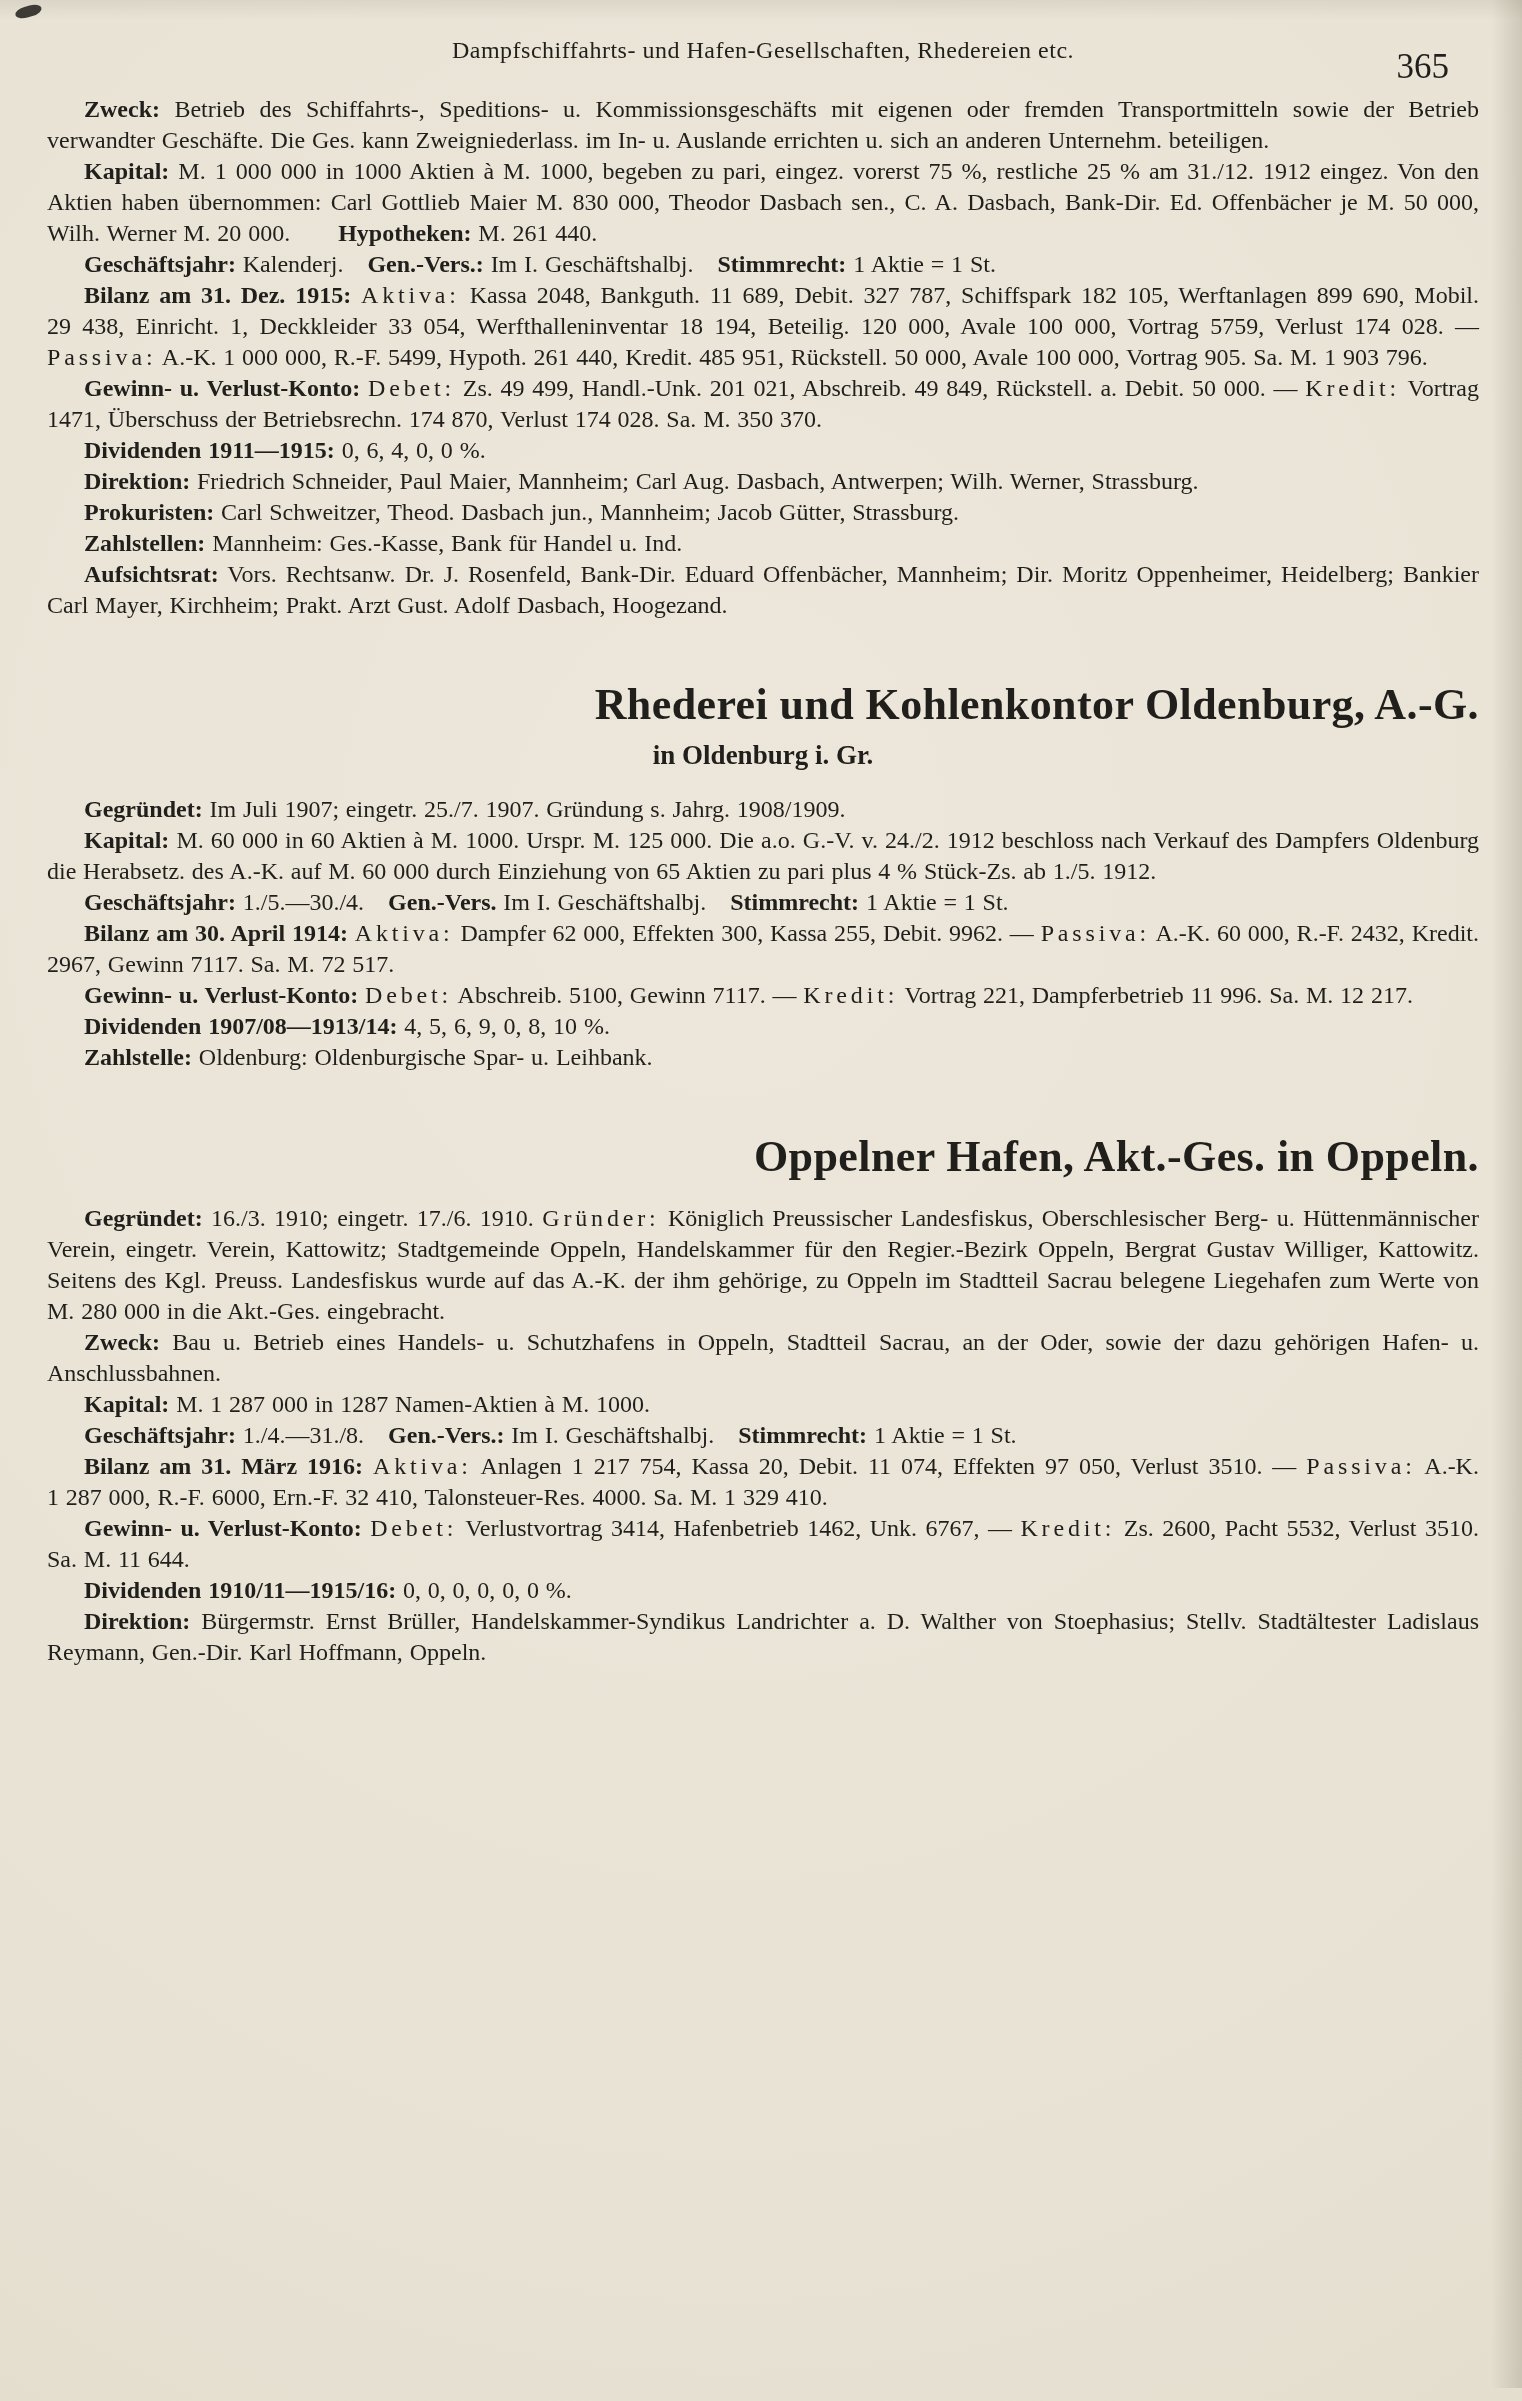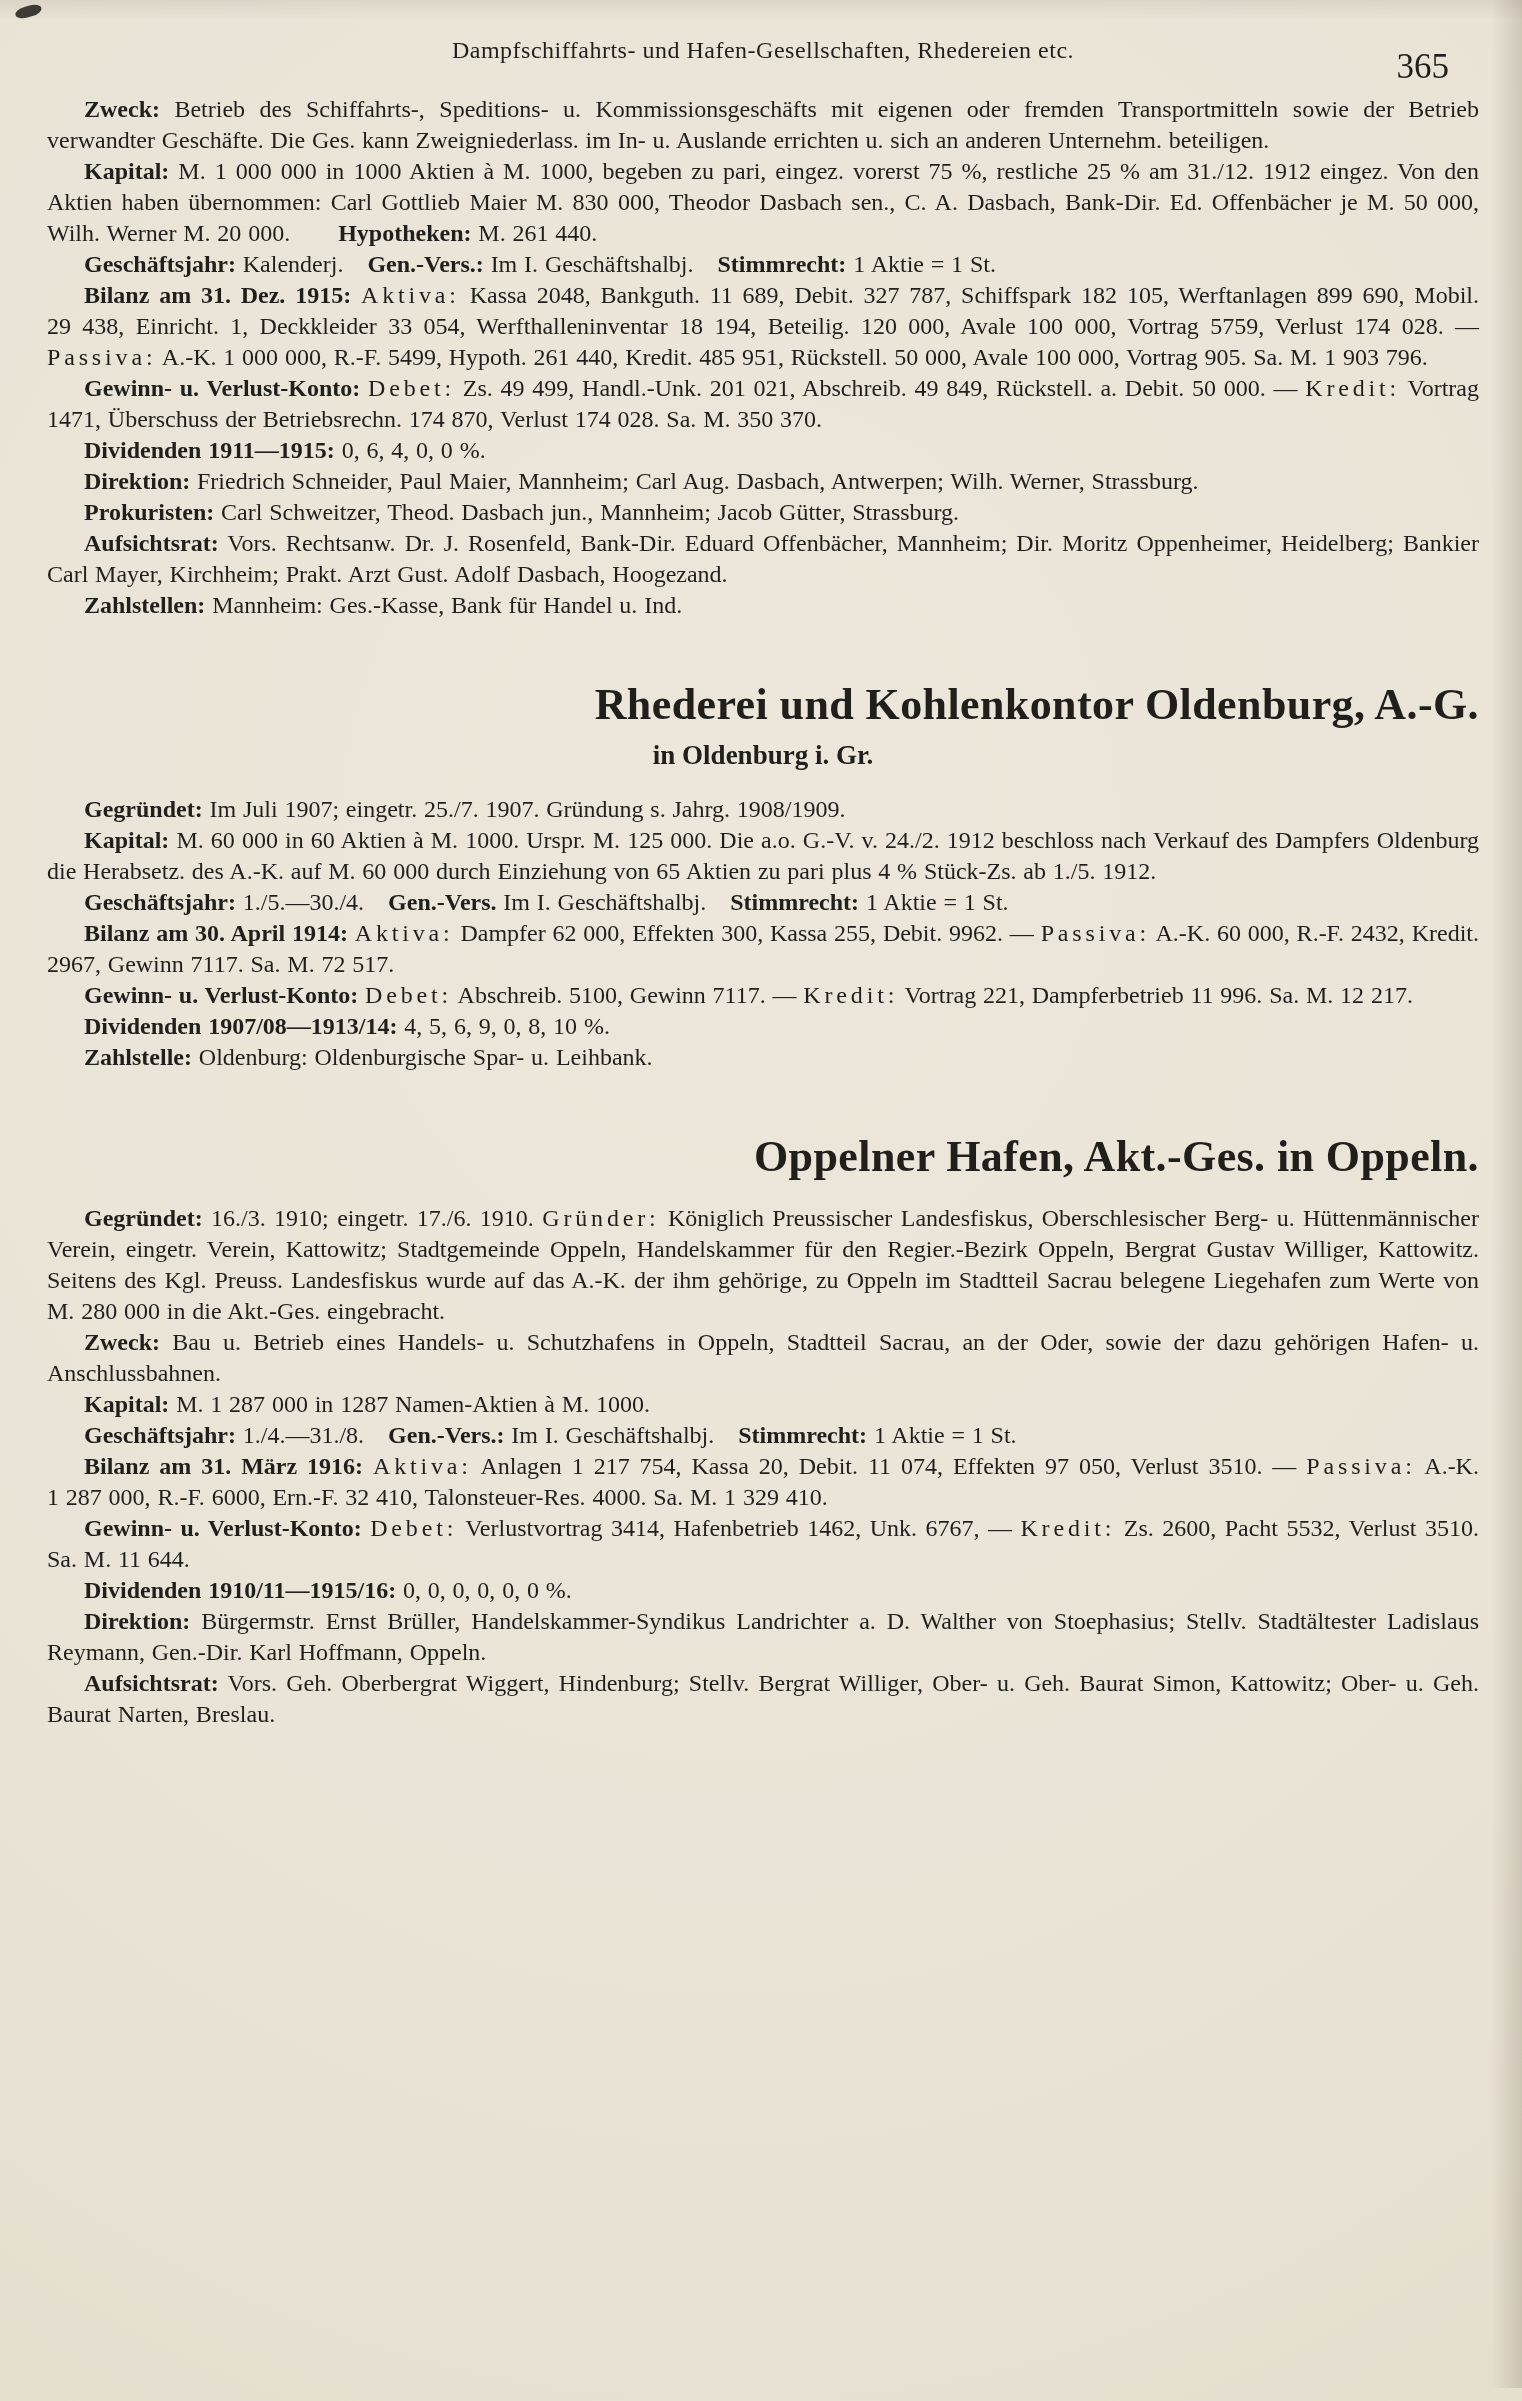--- a/index.html
+++ b/index.html
@@ -85,22 +85,22 @@
   <main id="content">
       <section class="company-section">
         <p class="entry"><span class="seg-bold">Zweck:</span><span class="seg-normal"> Betrieb des Schiffahrts-, Speditions- u. Kommissionsgeschäfts mit eigenen oder fremden Transportmitteln sowie der Betrieb verwandter Geschäfte. Die Ges. kann Zweigniederlass. im In- u. Auslande errichten u. sich an anderen Unternehm. beteiligen.</span></p>
         <p class="entry"><span class="seg-bold">Kapital:</span><span class="seg-normal"> M. 1&nbsp;000&nbsp;000 in 1000 Aktien à M. 1000, begeben zu pari, eingez. vorerst 75&nbsp;%, restliche 25&nbsp;% am 31./12. 1912 eingez. Von den Aktien haben übernommen: Carl Gottlieb Maier M. 830&nbsp;000, Theodor Dasbach sen., C. A. Dasbach, Bank-Dir. Ed. Offenbächer je M. 50&nbsp;000, Wilh. Werner M. 20&nbsp;000.  </span><span class="seg-bold">Hypotheken:</span><span class="seg-normal"> M. 261&nbsp;440.</span></p>
         <p class="entry"><span class="seg-bold">Geschäftsjahr:</span><span class="seg-normal"> Kalenderj. </span><span class="seg-bold">Gen.-Vers.:</span><span class="seg-normal"> Im I. Geschäftshalbj. </span><span class="seg-bold">Stimmrecht:</span><span class="seg-normal"> 1 Aktie = 1 St.</span></p>
         <p class="entry"><span class="seg-bold">Bilanz am 31. Dez. 1915:</span><span class="seg-normal"> </span><span class="seg-spaced">Aktiva:</span><span class="seg-normal"> Kassa 2048, Bankguth. 11&nbsp;689, Debit. 327&nbsp;787, Schiffspark 182&nbsp;105, Werftanlagen 899&nbsp;690, Mobil. 29&nbsp;438, Einricht. 1, Deckkleider 33&nbsp;054, Werfthalleninventar 18&nbsp;194, Beteilig. 120&nbsp;000, Avale 100&nbsp;000, Vortrag 5759, Verlust 174&nbsp;028. — </span><span class="seg-spaced">Passiva:</span><span class="seg-normal"> A.-K. 1&nbsp;000&nbsp;000, R.-F. 5499, Hypoth. 261&nbsp;440, Kredit. 485&nbsp;951, Rückstell. 50&nbsp;000, Avale 100&nbsp;000, Vortrag 905. Sa. M. 1&nbsp;903&nbsp;796.</span></p>
         <p class="entry"><span class="seg-bold">Gewinn- u. Verlust-Konto:</span><span class="seg-normal"> </span><span class="seg-spaced">Debet:</span><span class="seg-normal"> Zs. 49&nbsp;499, Handl.-Unk. 201&nbsp;021, Abschreib. 49&nbsp;849, Rückstell. a. Debit. 50&nbsp;000. — </span><span class="seg-spaced">Kredit:</span><span class="seg-normal"> Vortrag 1471, Überschuss der Betriebsrechn. 174&nbsp;870, Verlust 174&nbsp;028. Sa. M. 350&nbsp;370.</span></p>
         <p class="entry"><span class="seg-bold">Dividenden 1911—1915:</span><span class="seg-normal"> 0, 6, 4, 0, 0&nbsp;%.</span></p>
         <p class="entry"><span class="seg-bold">Direktion:</span><span class="seg-normal"> Friedrich Schneider, Paul Maier, Mannheim; Carl Aug. Dasbach, Antwerpen; Wilh. Werner, Strassburg.</span></p>
         <p class="entry"><span class="seg-bold">Prokuristen:</span><span class="seg-normal"> Carl Schweitzer, Theod. Dasbach jun., Mannheim; Jacob Gütter, Strassburg.</span></p>
+        <p class="entry"><span class="seg-bold">Zahlstellen:</span><span class="seg-normal"> Mannheim: Ges.-Kasse, Bank für Handel u. Ind.</span></p>
         <p class="entry"><span class="seg-bold">Aufsichtsrat:</span><span class="seg-normal"> Vors. Rechtsanw. Dr. J. Rosenfeld, Bank-Dir. Eduard Offenbächer, Mannheim; Dir. Moritz Oppenheimer, Heidelberg; Bankier Carl Mayer, Kirchheim; Prakt. Arzt Gust. Adolf Dasbach, Hoogezand.</span></p>
-        <p class="entry"><span class="seg-bold">Zahlstellen:</span><span class="seg-normal"> Mannheim: Ges.-Kasse, Bank für Handel u. Ind.</span></p>
       </section>
       <section class="company-section">
         <h2 class="company-title">Rhederei und Kohlenkontor Oldenburg, A.-G.</h2>
         <h3 class="company-location">in Oldenburg i. Gr.</h3>
         <p class="entry"><span class="seg-bold">Gegründet:</span><span class="seg-normal"> Im Juli 1907; eingetr. 25./7. 1907. Gründung s. Jahrg. 1908/1909.</span></p>
         <p class="entry"><span class="seg-bold">Kapital:</span><span class="seg-normal"> M. 60&nbsp;000 in 60 Aktien à M. 1000. Urspr. M. 125&nbsp;000. Die a.o. G.-V. v. 24./2. 1912 beschloss nach Verkauf des Dampfers Oldenburg die Herabsetz. des A.-K. auf M. 60&nbsp;000 durch Einziehung von 65 Aktien zu pari plus 4&nbsp;% Stück-Zs. ab 1./5. 1912.</span></p>
         <p class="entry"><span class="seg-bold">Geschäftsjahr:</span><span class="seg-normal"> 1./5.—30./4. </span><span class="seg-bold">Gen.-Vers.</span><span class="seg-normal"> Im I. Geschäftshalbj. </span><span class="seg-bold">Stimmrecht:</span><span class="seg-normal"> 1 Aktie = 1 St.</span></p>
         <p class="entry"><span class="seg-bold">Bilanz am 30. April 1914:</span><span class="seg-normal"> </span><span class="seg-spaced">Aktiva:</span><span class="seg-normal"> Dampfer 62&nbsp;000, Effekten 300, Kassa 255, Debit. 9962. — </span><span class="seg-spaced">Passiva:</span><span class="seg-normal"> A.-K. 60&nbsp;000, R.-F. 2432, Kredit. 2967, Gewinn 7117. Sa. M. 72&nbsp;517.</span></p>
         <p class="entry"><span class="seg-bold">Gewinn- u. Verlust-Konto:</span><span class="seg-normal"> </span><span class="seg-spaced">Debet:</span><span class="seg-normal"> Abschreib. 5100, Gewinn 7117. — </span><span class="seg-spaced">Kredit:</span><span class="seg-normal"> Vortrag 221, Dampferbetrieb 11&nbsp;996. Sa. M. 12&nbsp;217.</span></p>
         <p class="entry"><span class="seg-bold">Dividenden 1907/08—1913/14:</span><span class="seg-normal"> 4, 5, 6, 9, 0, 8, 10&nbsp;%.</span></p>
@@ -109,17 +109,16 @@
       <section class="company-section">
         <h2 class="company-title">Oppelner Hafen, Akt.-Ges. in Oppeln.</h2>
         <p class="entry"><span class="seg-bold">Gegründet:</span><span class="seg-normal"> 16./3. 1910; eingetr. 17./6. 1910. </span><span class="seg-spaced">Gründer:</span><span class="seg-normal"> Königlich Preussischer Landesfiskus, Oberschlesischer Berg- u. Hüttenmännischer Verein, eingetr. Verein, Kattowitz; Stadtgemeinde Oppeln, Handelskammer für den Regier.-Bezirk Oppeln, Bergrat Gustav Williger, Kattowitz. Seitens des Kgl. Preuss. Landesfiskus wurde auf das A.-K. der ihm gehörige, zu Oppeln im Stadtteil Sacrau belegene Liegehafen zum Werte von M. 280&nbsp;000 in die Akt.-Ges. eingebracht.</span></p>
         <p class="entry"><span class="seg-bold">Zweck:</span><span class="seg-normal"> Bau u. Betrieb eines Handels- u. Schutzhafens in Oppeln, Stadtteil Sacrau, an der Oder, sowie der dazu gehörigen Hafen- u. Anschlussbahnen.</span></p>
         <p class="entry"><span class="seg-bold">Kapital:</span><span class="seg-normal"> M. 1&nbsp;287&nbsp;000 in 1287 Namen-Aktien à M. 1000.</span></p>
         <p class="entry"><span class="seg-bold">Geschäftsjahr:</span><span class="seg-normal"> 1./4.—31./8. </span><span class="seg-bold">Gen.-Vers.:</span><span class="seg-normal"> Im I. Geschäftshalbj. </span><span class="seg-bold">Stimmrecht:</span><span class="seg-normal"> 1 Aktie = 1 St.</span></p>
         <p class="entry"><span class="seg-bold">Bilanz am 31. März 1916:</span><span class="seg-normal"> </span><span class="seg-spaced">Aktiva:</span><span class="seg-normal"> Anlagen 1&nbsp;217&nbsp;754, Kassa 20, Debit. 11&nbsp;074, Effekten 97&nbsp;050, Verlust 3510. — </span><span class="seg-spaced">Passiva:</span><span class="seg-normal"> A.-K. 1&nbsp;287&nbsp;000, R.-F. 6000, Ern.-F. 32&nbsp;410, Talonsteuer-Res. 4000. Sa. M. 1&nbsp;329&nbsp;410.</span></p>
         <p class="entry"><span class="seg-bold">Gewinn- u. Verlust-Konto:</span><span class="seg-normal"> </span><span class="seg-spaced">Debet:</span><span class="seg-normal"> Verlustvortrag 3414, Hafenbetrieb 1462, Unk. 6767, — </span><span class="seg-spaced">Kredit:</span><span class="seg-normal"> Zs. 2600, Pacht 5532, Verlust 3510. Sa. M. 11&nbsp;644.</span></p>
         <p class="entry"><span class="seg-bold">Dividenden 1910/11—1915/16:</span><span class="seg-normal"> 0, 0, 0, 0, 0, 0&nbsp;%.</span></p>
         <p class="entry"><span class="seg-bold">Direktion:</span><span class="seg-normal"> Bürgermstr. Ernst Brüller, Handelskammer-Syndikus Landrichter a. D. Walther von Stoephasius; Stellv. Stadtältester Ladislaus Reymann, Gen.-Dir. Karl Hoffmann, Oppeln.</span></p>
-        <p class="entry"><span class="seg-bold">Aufsichtsrat:</span><span class="seg-normal"> Vors. Geh. Oberbergrat Wiggert, Hindenburg; Stellv. Bergrat Williger, Ober- u. Geh. Baurat Simon, Kattowitz; Ober- u. Geh. Baurat Narten, Breslau.</span></p>
       </section>
     </main>
 </div>
 
 
 </body></html>

